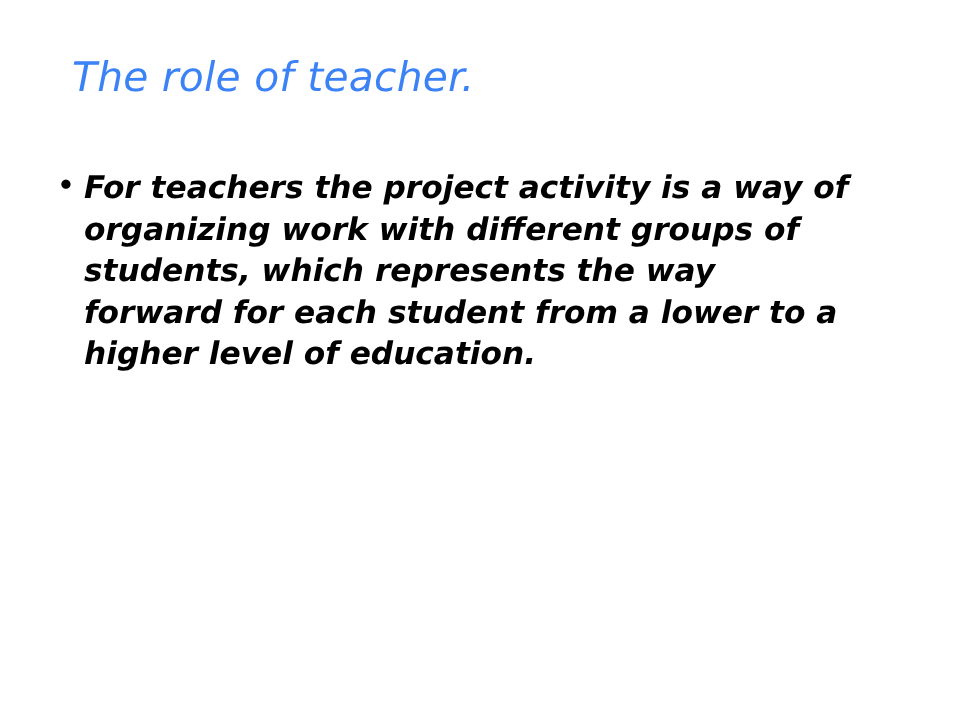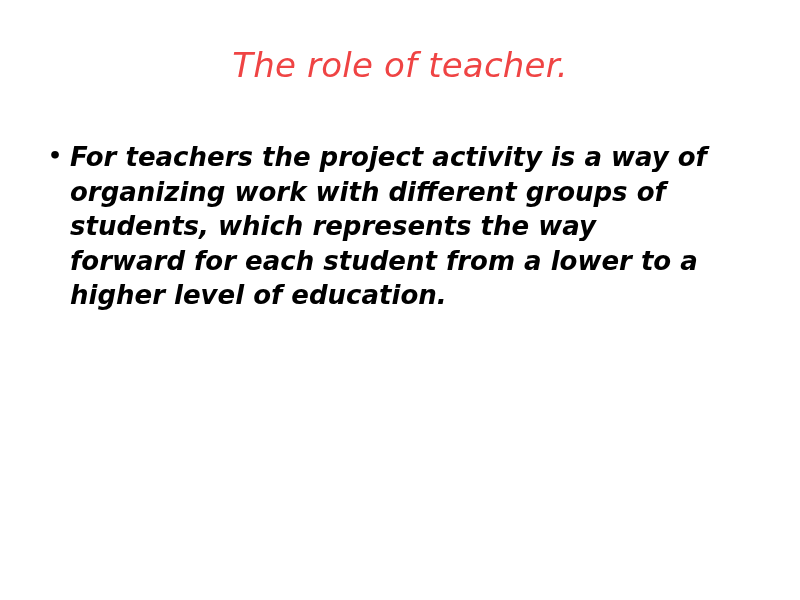--- a/index.html
+++ b/index.html
@@ -18,27 +18,26 @@
     width: 800px;
     height: 600px;
     box-sizing: border-box;
     background: #ffffff;
   }
   .slide-title {
     position: absolute;
     top: 46px;
     left: 60px;
     width: 680px;
-    text-align: center;
     font-family: "DejaVu Sans", sans-serif;
     font-style: italic;
     font-weight: normal;
     font-size: 34px;
     line-height: 1.15;
-    color: #ef4444;
+    color: #3b82f6;
     letter-spacing: 0.2px;
   }
   .slide-body {
     position: absolute;
     top: 140px;
     left: 48px;
     width: 710px;
   }
   .bullet-item {
     display: flex;

